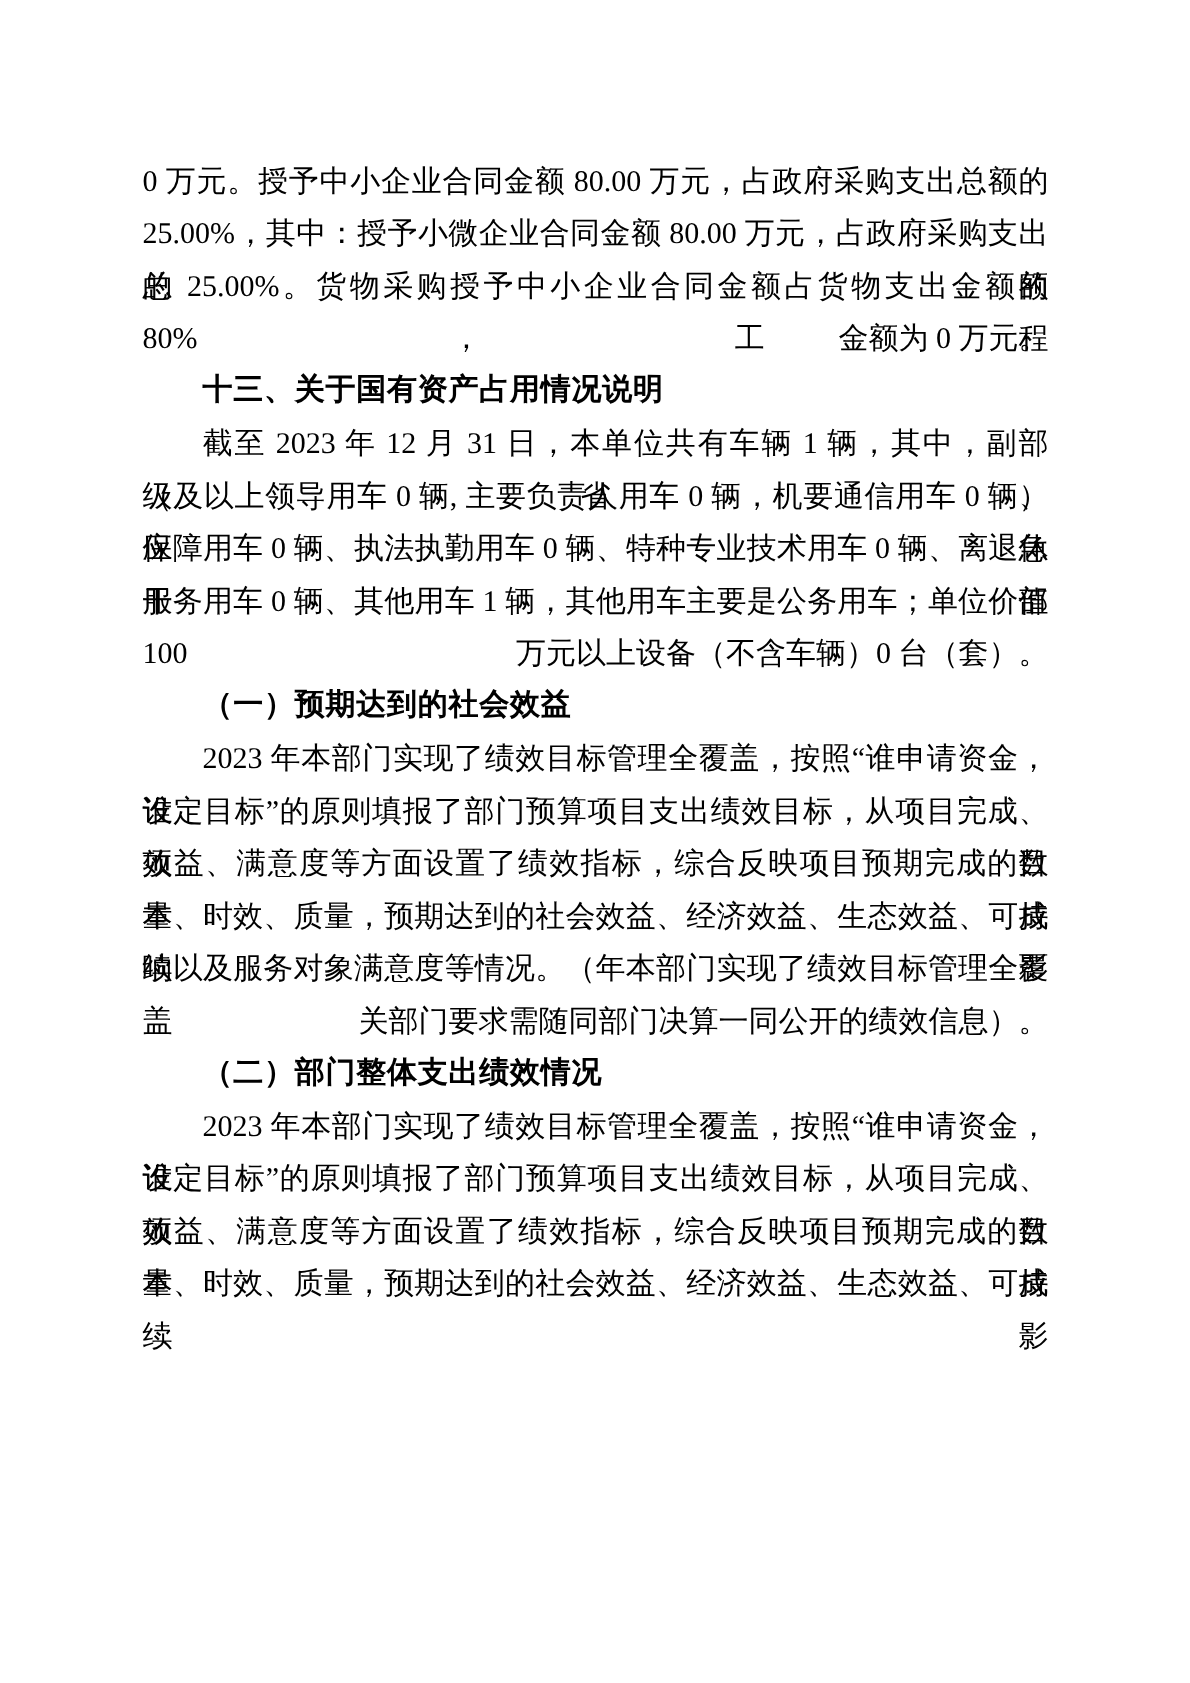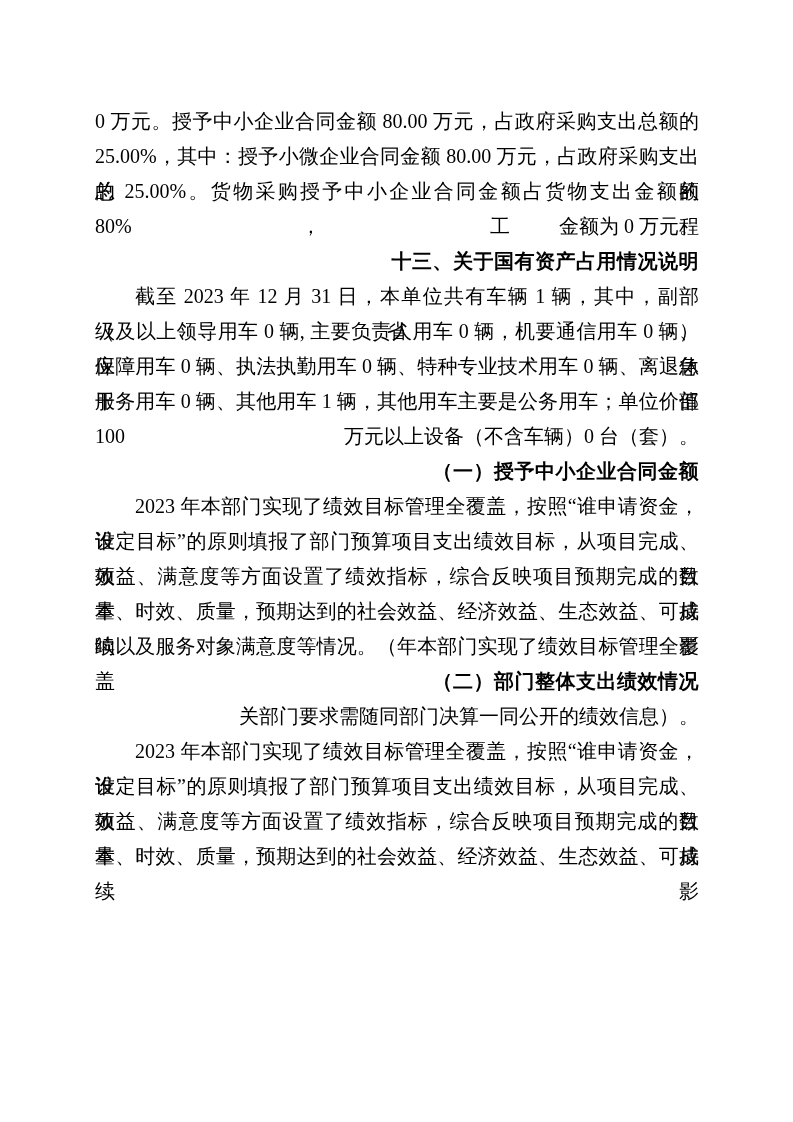--- a/index.html
+++ b/index.html
@@ -42,48 +42,48 @@
     text-indent: 2em;
     text-align: justify;
     text-align-last: justify;
   }
   
   .paragraph-end {
     text-align: right;
   }
   
   .heading, .subheading {
-    font-family: Liberation Sans, sans-serif;
+    font-family: Liberation Mono, monospace;
     font-weight: 700;
     text-indent: 2em;
-    text-align: right;
+    text-align: left;
     letter-spacing: 0.5px;
   }
 </style>
 </head>
 <body>
 
 <div class="page">
   <div class="doc-body">
       <div class="line paragraph-line">0 万元。授予中小企业合同金额 80.00 万元，占政府采购支出总额的</div>
       <div class="line paragraph-line">25.00%，其中：授予小微企业合同金额 80.00 万元，占政府采购支出总额</div>
       <div class="line paragraph-line">的 25.00%。货物采购授予中小企业合同金额占货物支出金额的 80%，工程</div>
       <div class="line paragraph-end">金额为 0 万元。</div>
       <div class="line heading">十三、关于国有资产占用情况说明</div>
       <div class="line paragraph-start">截至 2023 年 12 月 31 日，本单位共有车辆 1 辆，其中，副部（省）</div>
       <div class="line paragraph-line">级及以上领导用车 0 辆, 主要负责人用车 0 辆，机要通信用车 0 辆、应急</div>
       <div class="line paragraph-line">保障用车 0 辆、执法执勤用车 0 辆、特种专业技术用车 0 辆、离退休干部</div>
       <div class="line paragraph-line">服务用车 0 辆、其他用车 1 辆，其他用车主要是公务用车；单位价值 100</div>
       <div class="line paragraph-end">万元以上设备（不含车辆）0 台（套）。</div>
-      <div class="line subheading">（一）授予中小企业合同金额</div>
+      <div class="line subheading">（一）预期达到的社会效益</div>
       <div class="line paragraph-start">2023 年本部门实现了绩效目标管理全覆盖，按照“谁申请资金，谁</div>
       <div class="line paragraph-line">设定目标”的原则填报了部门预算项目支出绩效目标，从项目完成、项目</div>
       <div class="line paragraph-line">效益、满意度等方面设置了绩效指标，综合反映项目预期完成的数量、成</div>
       <div class="line paragraph-line">本、时效、质量，预期达到的社会效益、经济效益、生态效益、可持续影</div>
       <div class="line paragraph-line">响以及服务对象满意度等情况。（年本部门实现了绩效目标管理全覆盖</div>
+      <div class="line paragraph-end">关部门要求需随同部门决算一同公开的绩效信息）。</div>
       <div class="line subheading">（二）部门整体支出绩效情况</div>
-      <div class="line paragraph-end">关部门要求需随同部门决算一同公开的绩效信息）。</div>
       <div class="line paragraph-start">2023 年本部门实现了绩效目标管理全覆盖，按照“谁申请资金，谁</div>
       <div class="line paragraph-line">设定目标”的原则填报了部门预算项目支出绩效目标，从项目完成、项目</div>
       <div class="line paragraph-line">效益、满意度等方面设置了绩效指标，综合反映项目预期完成的数量、成</div>
       <div class="line paragraph-line">本、时效、质量，预期达到的社会效益、经济效益、生态效益、可持续影</div>
     </div>
 </div>
 
 </body></html>

